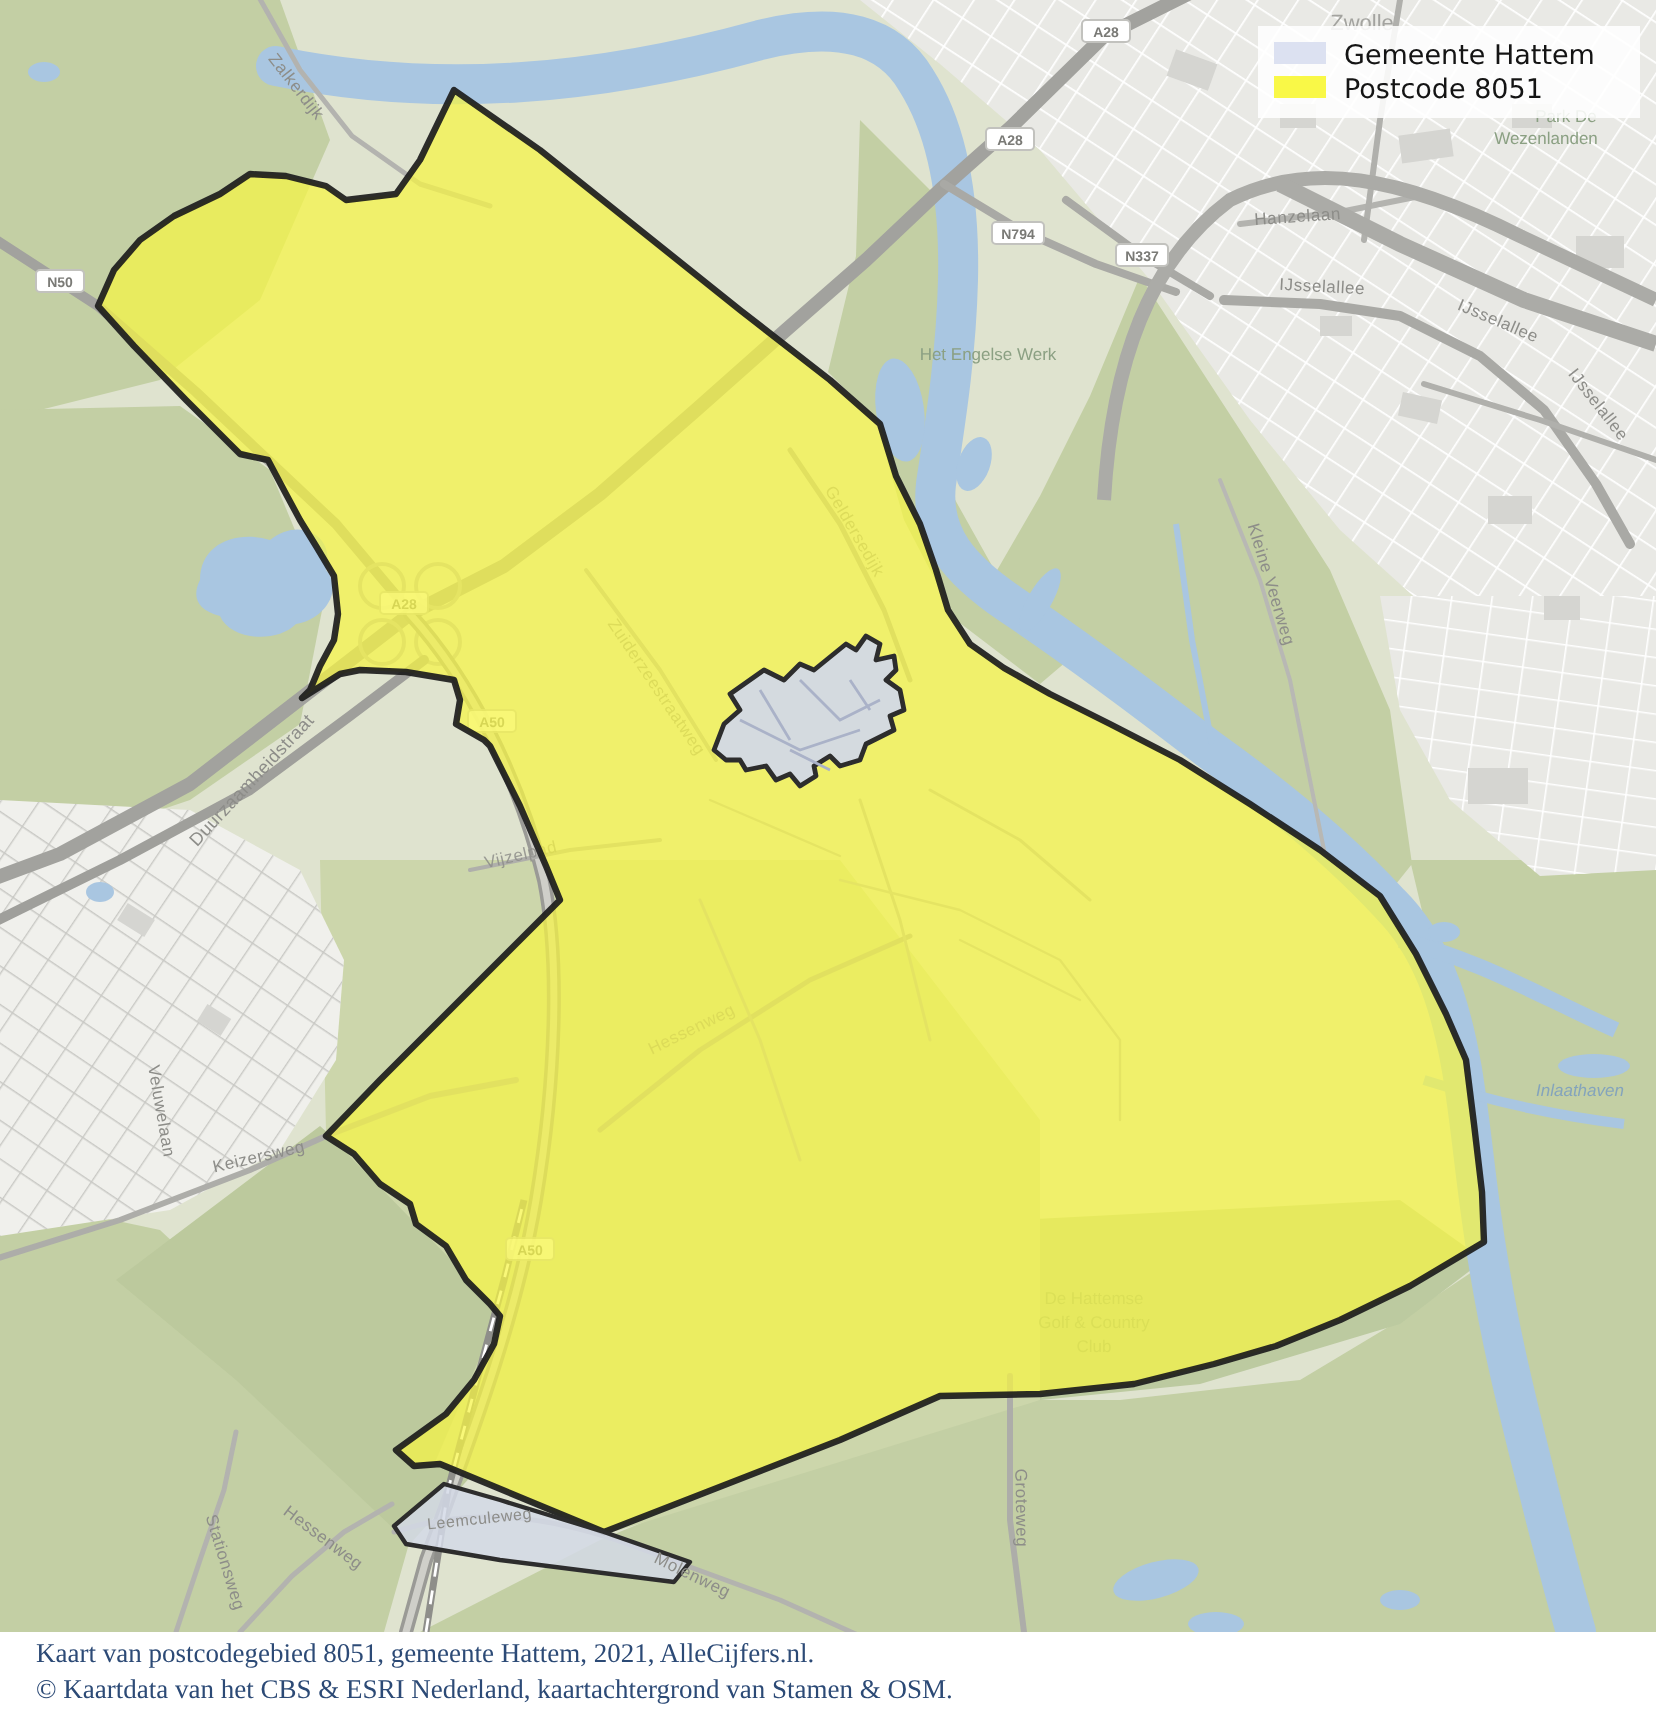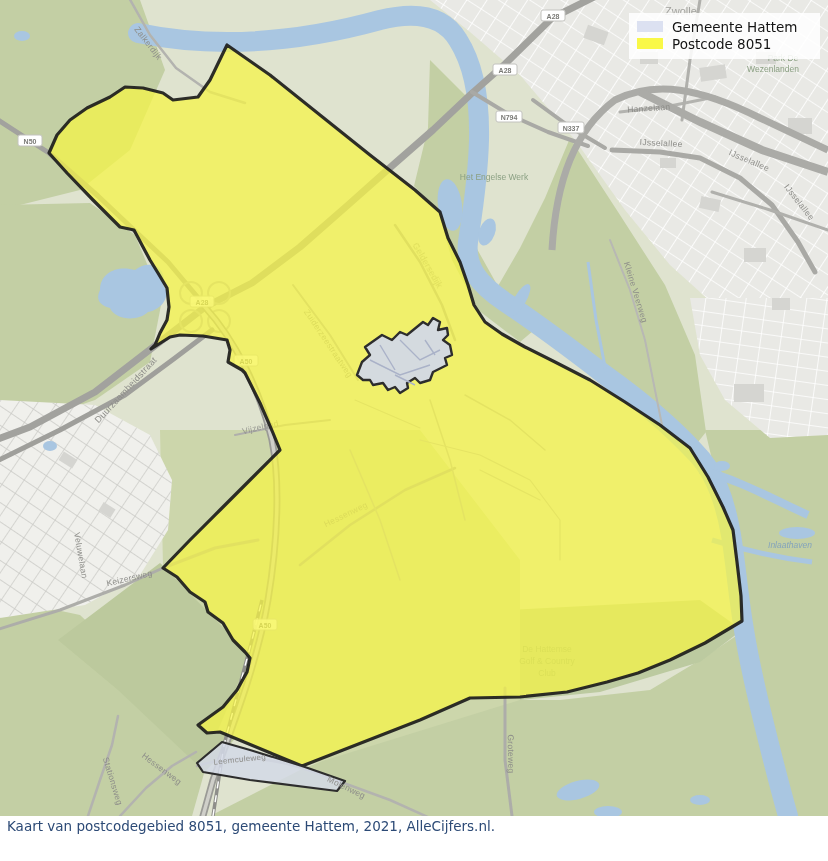--- a/index.html
+++ b/index.html
@@ -8,21 +8,21 @@
   #map-wrap{position:absolute;left:0;top:0;width:828px;height:816px;}
   svg text{user-select:none;}
   .street{font-size:8.5px;fill:#8d8d89;letter-spacing:.3px;}
   .area-label{font-size:8.5px;fill:#8ba083;}
   .water-label{font-size:8.5px;fill:#84a4bc;font-style:italic;}
   .city-label{font-size:11px;fill:#a3a39f;}
   .shield-text{font-size:7px;font-weight:bold;fill:#7a7a76;}
   .legend-text{font-size:13.5px;fill:#141414;font-family:"DejaVu Sans",sans-serif;}
   #caption{position:absolute;left:0;top:816px;width:828px;height:45px;background:#ffffff;
            font-family:"DejaVu Sans",sans-serif;color:#2c4a76;}
-  #caption .cap-line{margin:0 0 0 7px;font-size:13.5px;line-height:17.5px;}
+  #caption .cap-line{margin:0 0 0 18px;font-size:13.5px;line-height:17.5px;font-family:Liberation Serif, serif;}
   #caption .cap-line:first-child{padding-top:2px;}
 </style>
 </head>
 <body>
 
 <div id="page">
 <div id="map-wrap">
 <svg width="828" height="816" viewBox="0 0 828 816" xmlns="http://www.w3.org/2000/svg">
   <defs>
     <pattern id="gridW" width="17" height="17" patternUnits="userSpaceOnUse" patternTransform="rotate(33)">
@@ -225,14 +225,15 @@
     <rect x="637" y="21" width="26" height="11" fill="#dce1f1"></rect>
     <text class="legend-text" x="672" y="32">Gemeente Hattem</text>
     <rect x="637" y="38" width="26" height="11" fill="#f9f847"></rect>
     <text class="legend-text" x="672" y="49">Postcode 8051</text>
   </g>
 </svg>
 </div>
 
 <div id="caption">
   <p class="cap-line">Kaart van postcodegebied 8051, gemeente Hattem, 2021, AlleCijfers.nl.</p>
+  <p class="cap-line">© Kaartdata van het CBS &amp; ESRI Nederland, kaartachtergrond van Stamen &amp; OSM.</p>
 </div>
 </div>
 
 </body></html>

